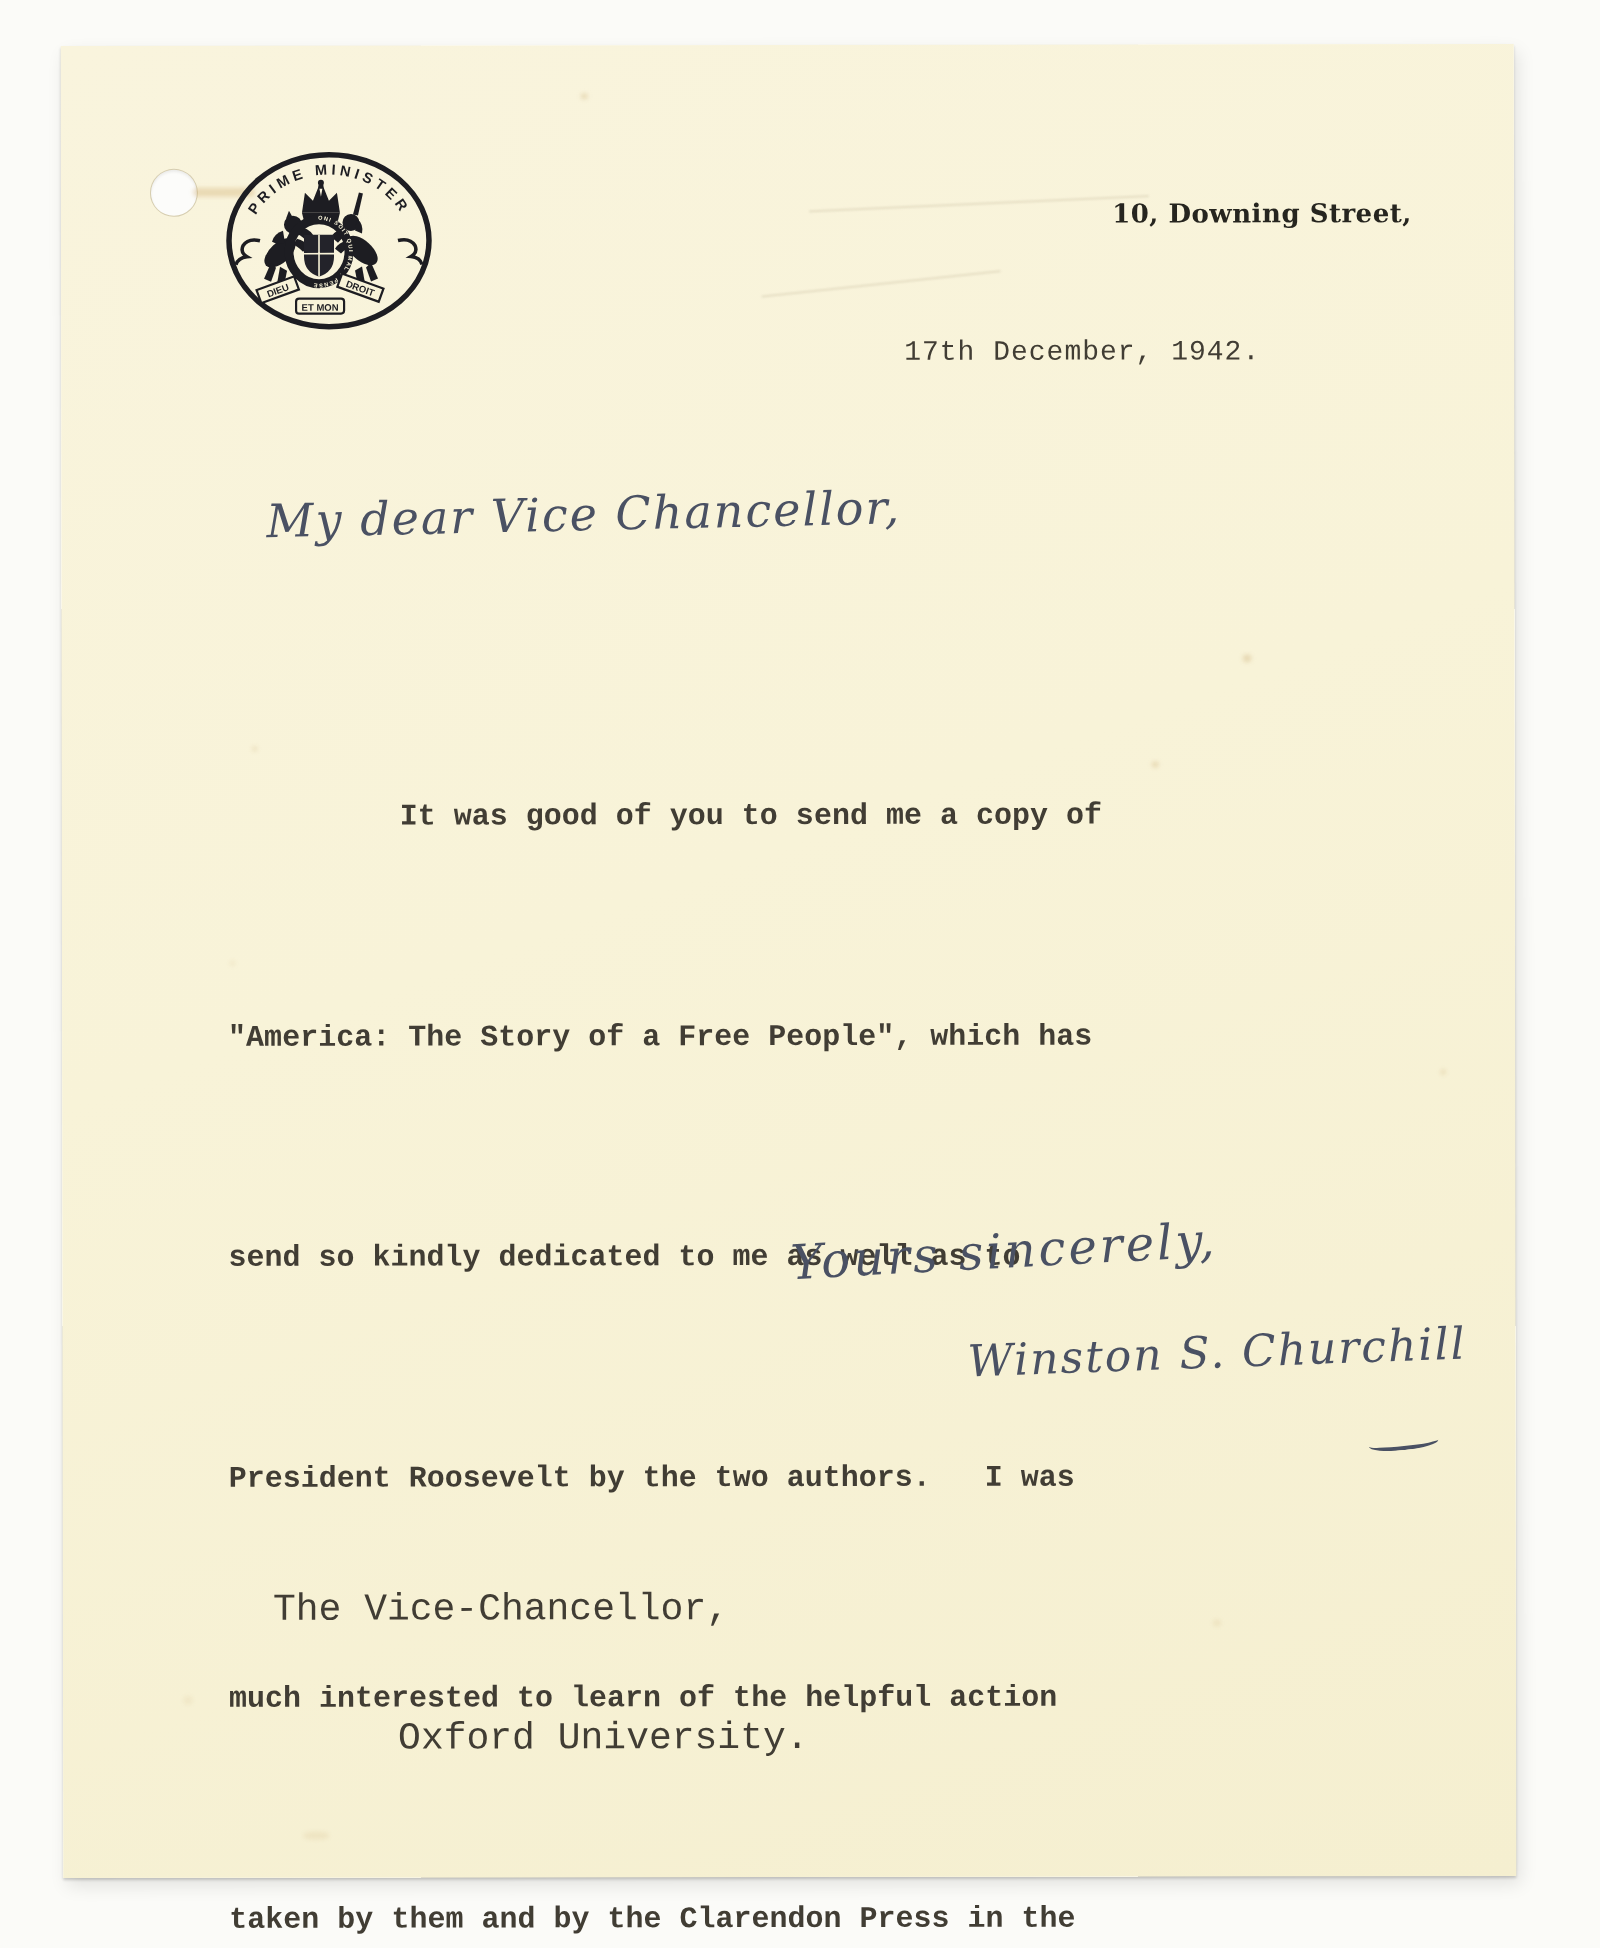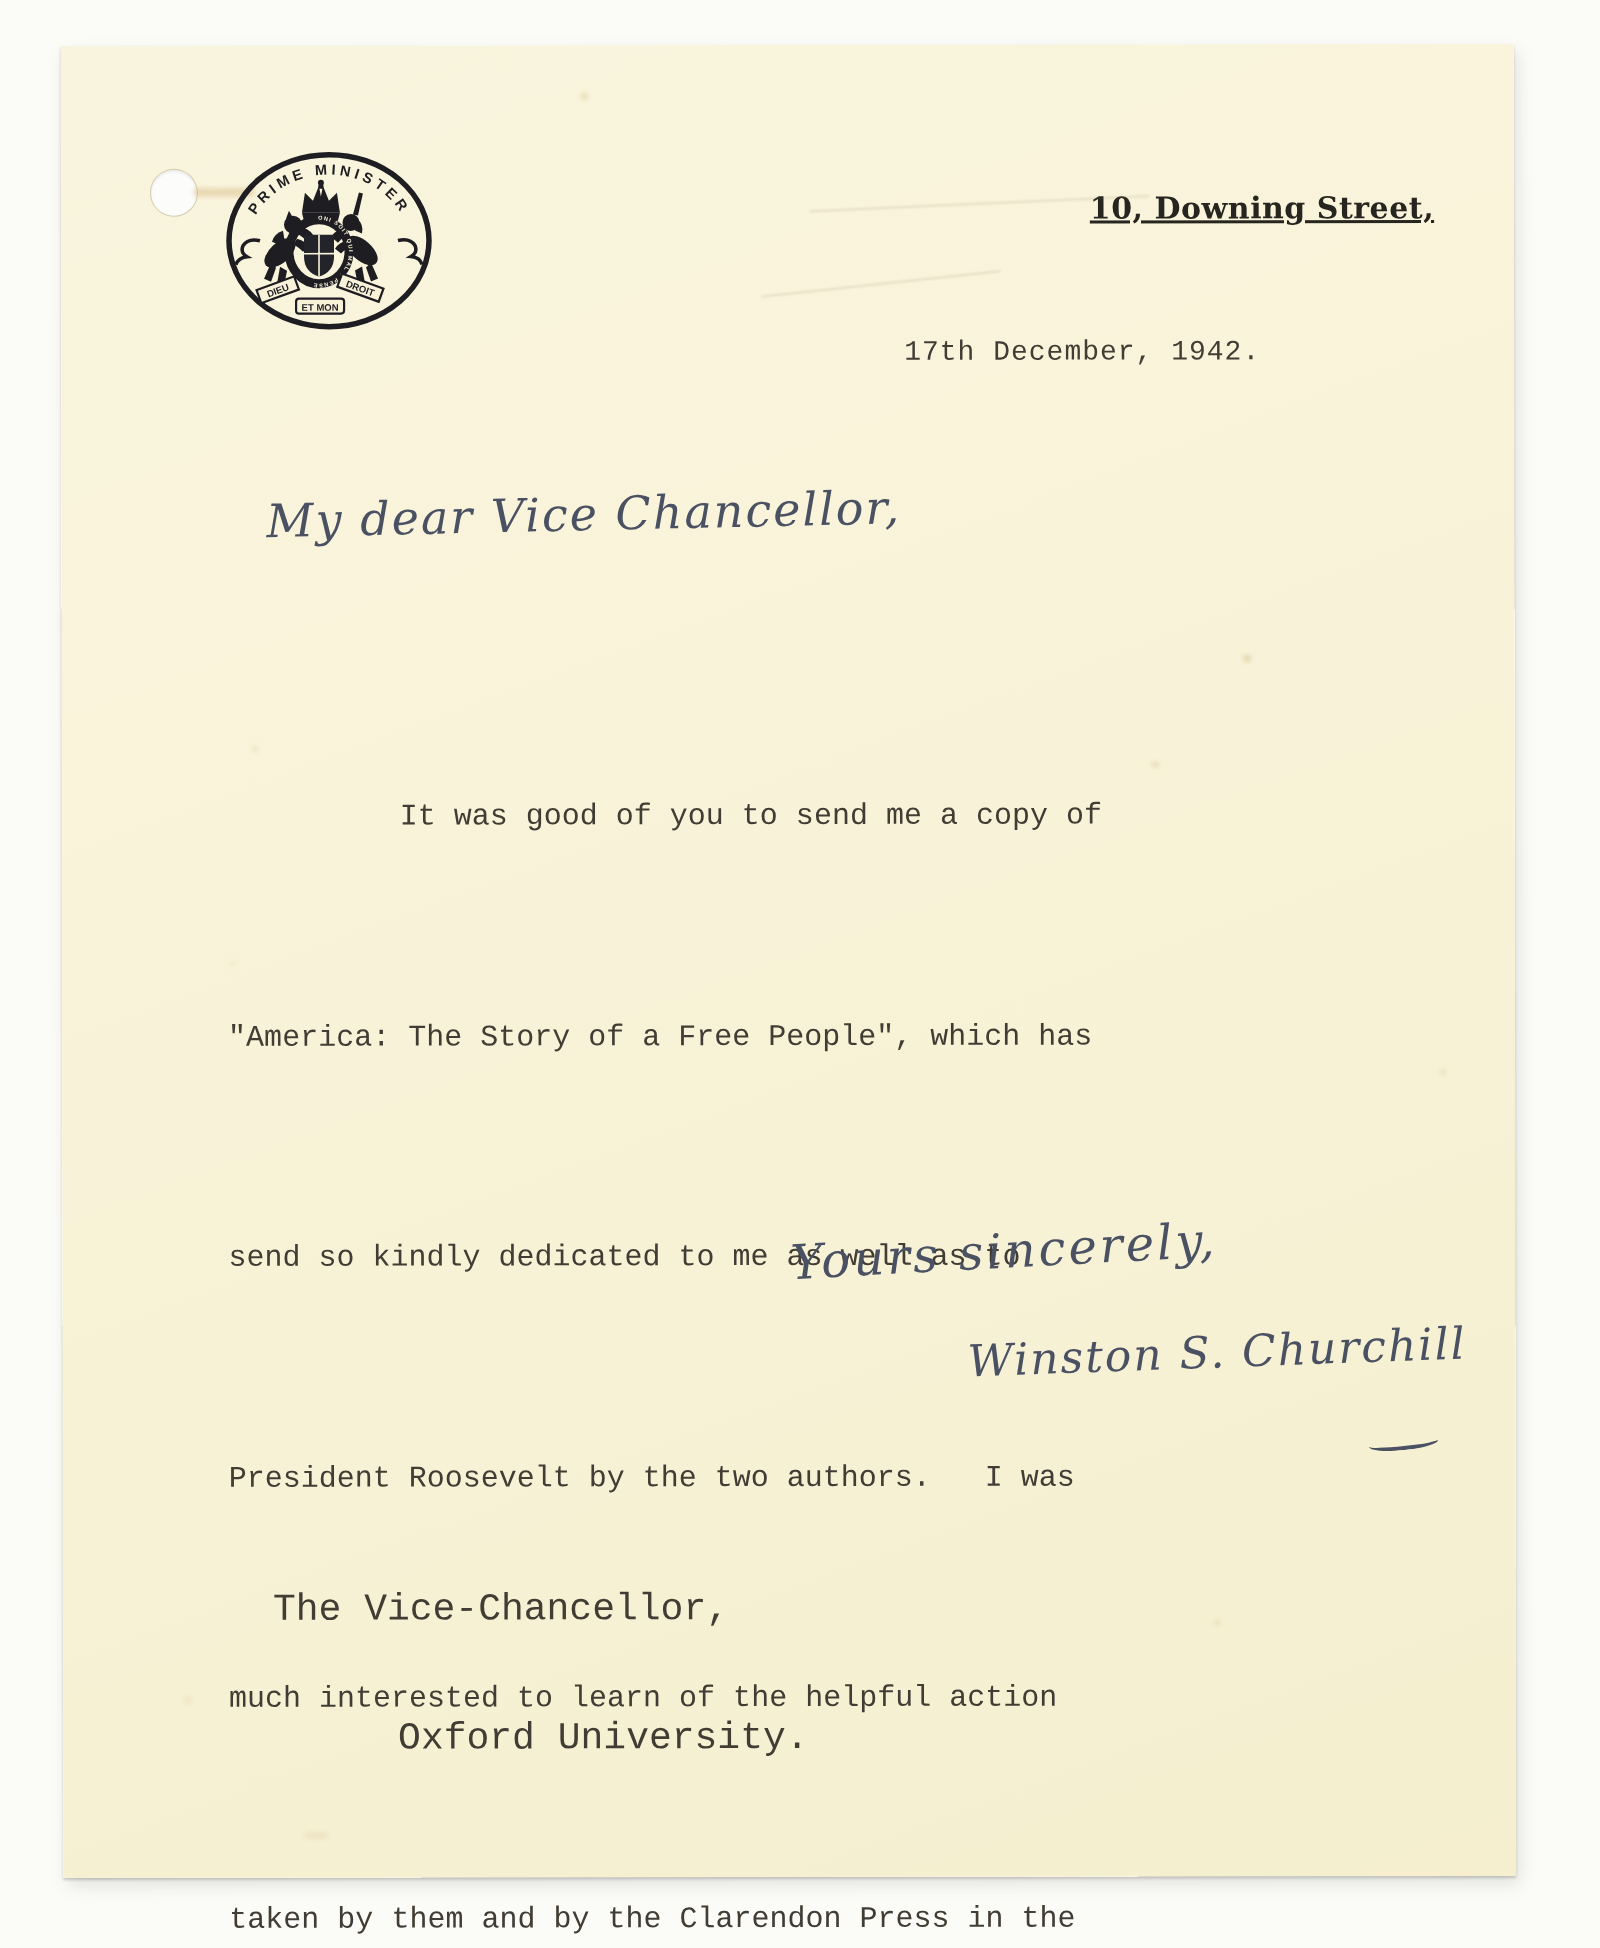--- a/index.html
+++ b/index.html
@@ -32,40 +32,39 @@
     position: absolute; left: 132px; top: 142px;
     width: 62px; height: 9px; border-radius: 5px;
     background: rgba(205,170,105,0.35); filter: blur(2px);
   }
 
   
   .crest { position: absolute; left: 153px; top: 95px; }
 
   
   .address {
-    position: absolute; left: 991px; top: 140px; width: 420px;
+    position: absolute; left: 991px; top: 146px; width: 420px;
     text-align: center;
     font-family: "DejaVu Serif", serif;
     font-weight: bold;
     color: #26251f;
-    font-size: 30px; line-height: 47px;
+    font-size: 26px; line-height: 47px;
     letter-spacing: 0.5px;
-    text-decoration: underline;
   }
 
   .typed {
     font-family: "Liberation Mono", "DejaVu Sans Mono", monospace;
     color: #413d34;
     white-space: pre;
   }
 
   .date { position: absolute; left: 843px; top: 292px; font-size: 28px; letter-spacing: 1px; }
 
   .body-block { position: absolute; left: 166px; top: 588px; font-size: 30px; line-height: 73.5px; }
-  .body-block .line { white-space: pre; }
+  .body-block .line { white-space: pre; font-weight: bold; }
   .body-block .line.indent { text-indent: 172px; }
 
   .handwriting {
     font-family: "DejaVu Serif", serif;
     font-style: italic;
     color: #4a5163;
   }
   .salutation {
     position: absolute; left: 205px; top: 442px;
     font-size: 46px; letter-spacing: 2px;

